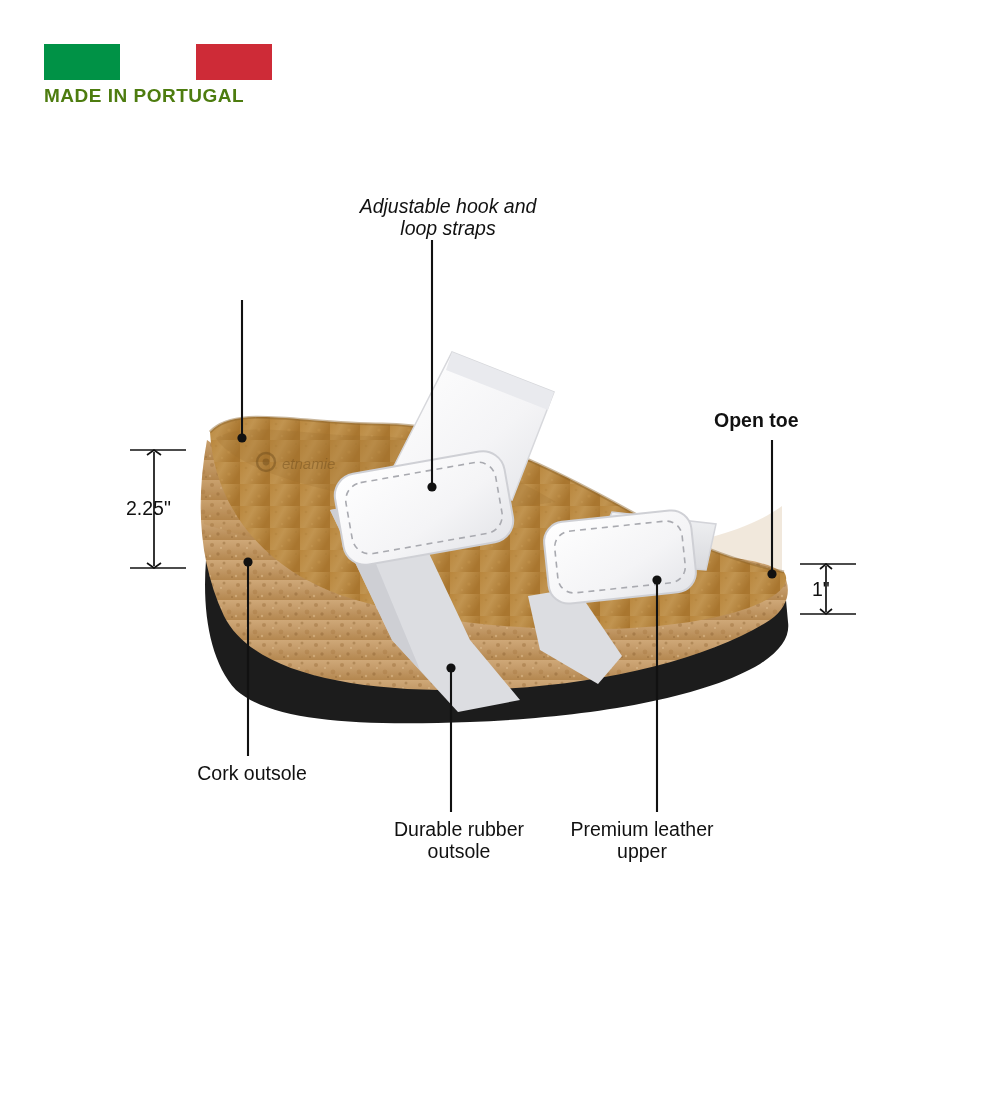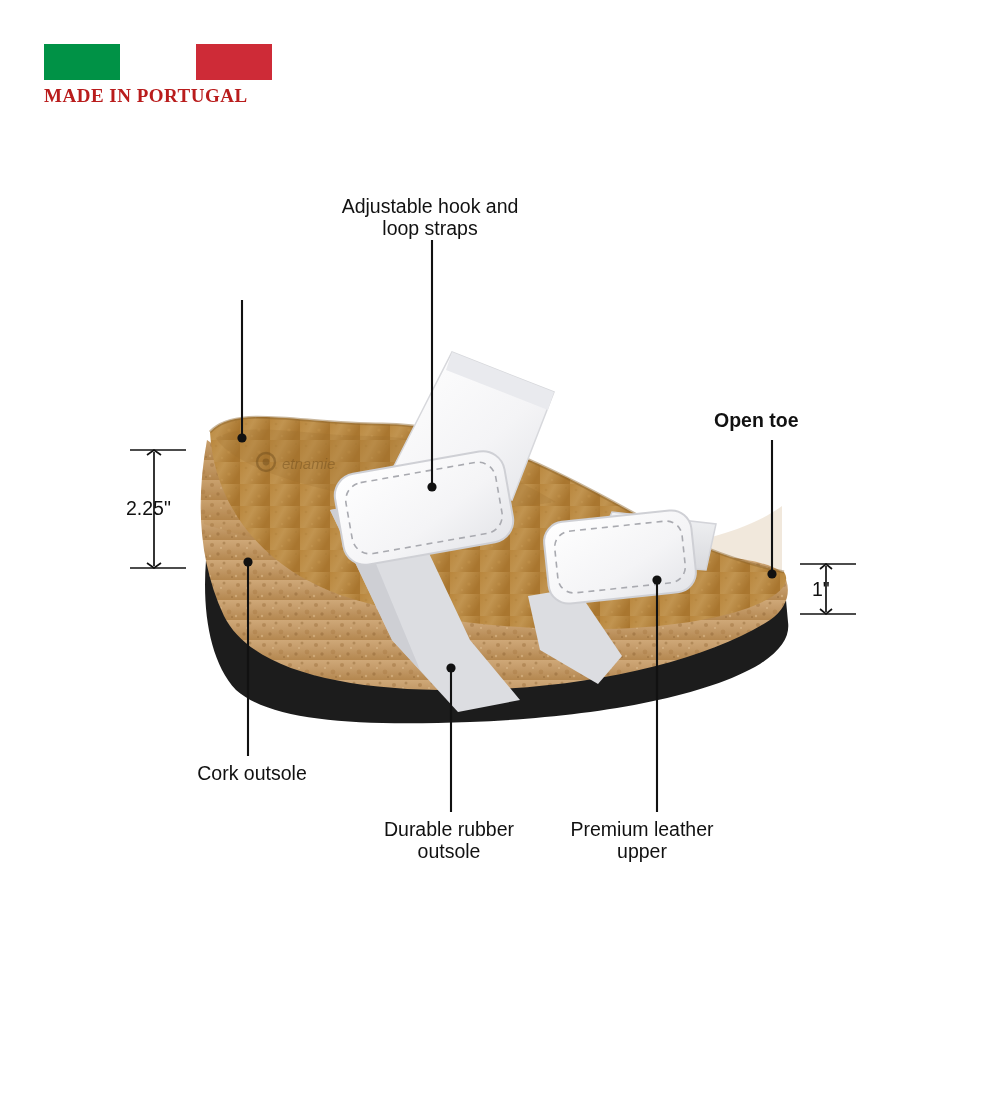--- a/index.html
+++ b/index.html
@@ -28,22 +28,22 @@
     width: 228px;
     height: 36px;
   }
   .flag-stripe { flex: 1 1 33.333%; }
 
   #made-in-label {
     margin-top: 5px;
     font-size: 19px;
     font-weight: bold;
     letter-spacing: 0.5px;
-    color: #b91c1c;
-    font-family: Liberation Serif, serif;
+    color: #4d7c0f;
+    font-family: Liberation Sans, sans-serif;
     white-space: nowrap;
   }
 
   
   #diagram {
     position: absolute;
     left: 0;
     top: 0;
     width: 1000px;
     height: 1100px;
@@ -65,24 +65,24 @@
     white-space: pre-line;
   }
   .dim-label {
     position: absolute;
     font-size: 19.5px;
     color: #111111;
     white-space: nowrap;
   }
 
   #label-insole      { left: 148px; top: 253px; width: 190px; }
-  #label-straps      { left: 324px; top: 195px; width: 212px; }
+  #label-straps      { left: 342px; top: 195px; width: 212px; font-style: italic; }
   #label-opentoe     { left: 714px; top: 409px; width: 130px; text-align: left; font-weight: bold;}
   #label-cork        { left: 172px; top: 762px; width: 160px; }
-  #label-outsole     { left: 365px; top: 818px; width: 168px; }
+  #label-outsole     { left: 375px; top: 818px; width: 168px; }
   #label-leather     { left: 553px; top: 818px; width: 178px; }
 
   #dim-height        { left: 126px; top: 497px; }
   #dim-platform      { left: 812px; top: 578px; }
 </style>
 </head>
 <body>
 
 <div id="flag-badge">
   <div id="flag-stripes">

